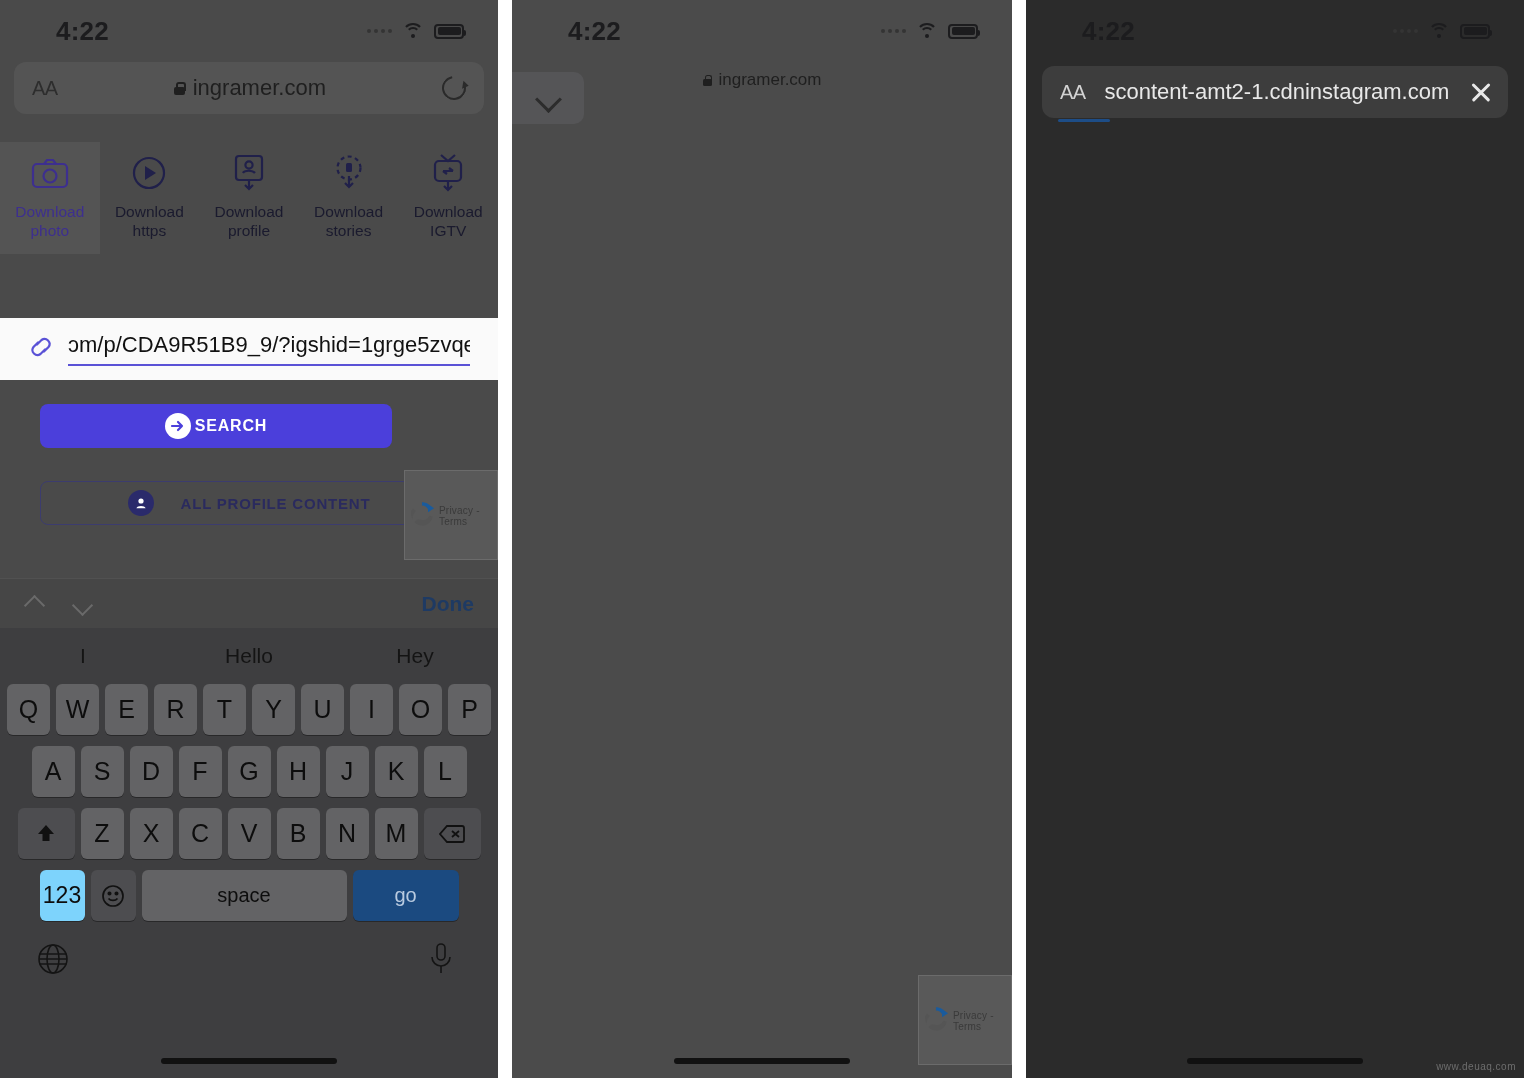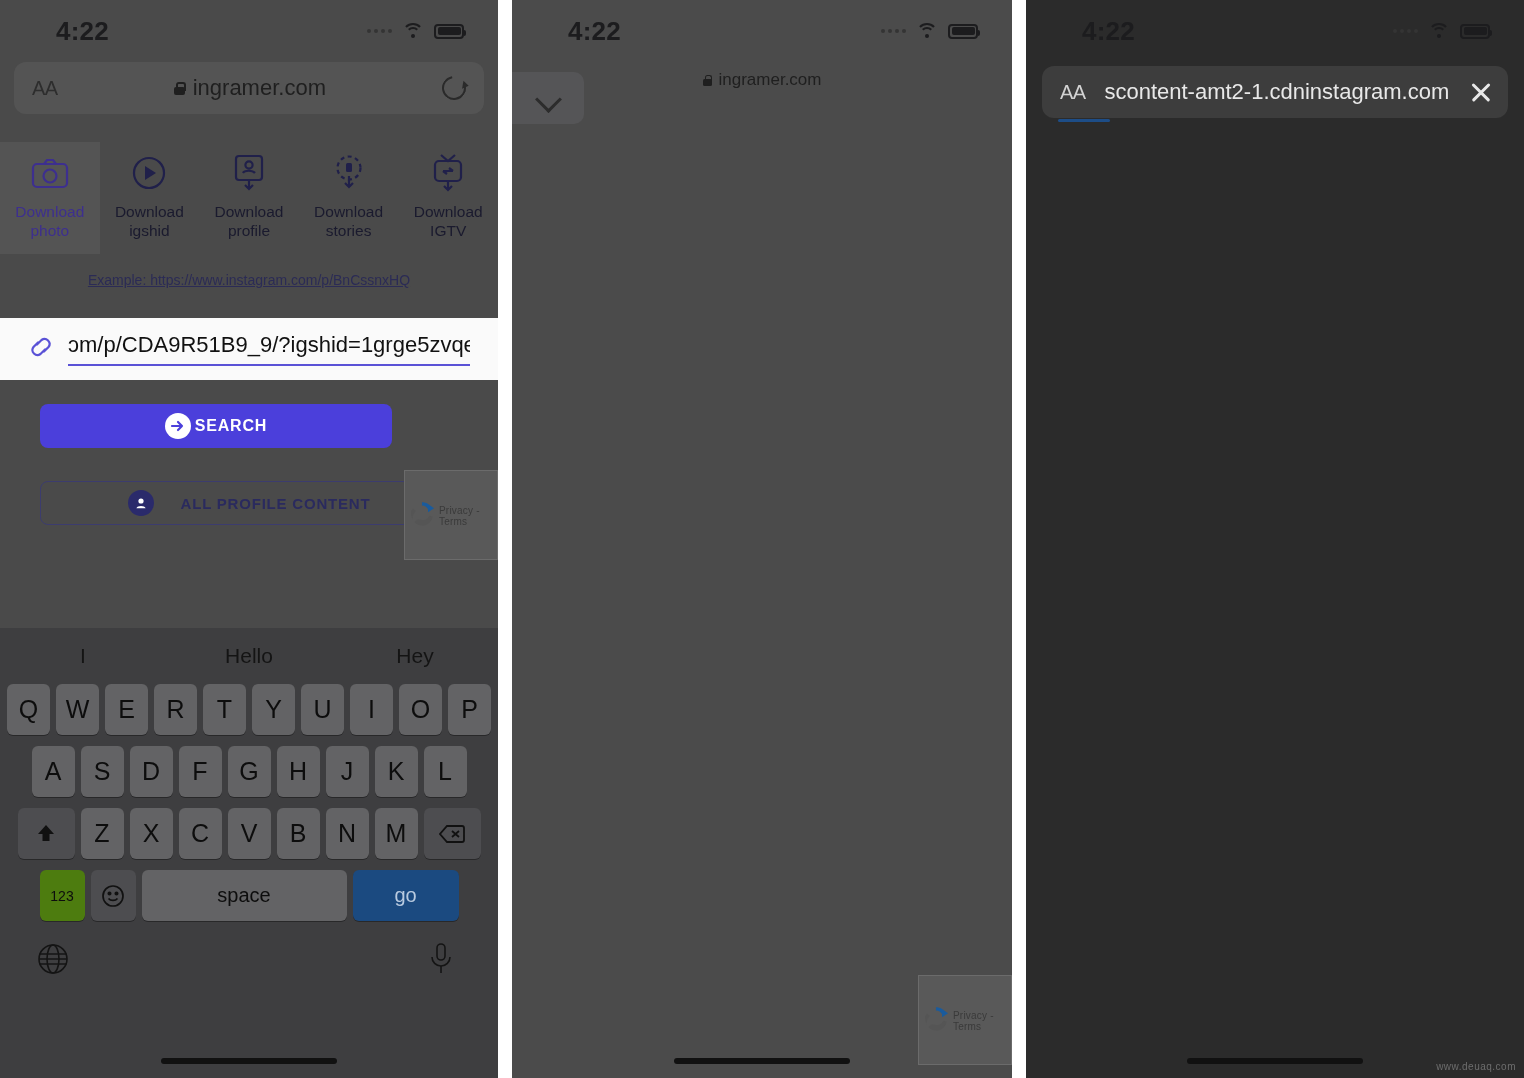--- a/index.html
+++ b/index.html
@@ -93,21 +93,21 @@
 
   .kb { position:absolute; left:0; top:628px; width:498px; height:450px; background:#3e3e40; }
   .kb-sugg { height:56px; display:flex; align-items:center; }
   .kb-sugg div { flex:1; text-align:center; font-size:21px; color:#141414; position:relative; }
   .kb-sugg div + div::before { content:""; position:absolute; left:0; top:12px; bottom:12px; width:1px; background:#585858; }
   .kb-row { display:flex; justify-content:center; gap:6px; margin-bottom:11px; padding: 0 5px; }
   .key { width:43px; height:51px; border-radius:6px; background:#636365; color:#0d0d0d;
          font-size:25px; display:flex; align-items:center; justify-content:center;
          box-shadow: 0 1px 0 rgba(0,0,0,.35); }
   .key.wide { width:57px; background:#4d4d50; }
-  .key.num { width:45px; background:#4d7c0f; font-size:14px; }
+  .key.num { width:45px; background:#7dd3fc; font-size:23px; }
   .key.emoji { width:45px; background:#4d4d50; font-size:22px; }
   .key.space { width:205px; }
   .key.go { width:106px; background:#1b4a80; color:#b9cbe0; font-size:20px; }
   .kb-bottom { display:flex; align-items:center; justify-content:space-between; padding: 10px 36px 0; }
   .kb-globe, .kb-mic { width:36px;height:36px; }
 
   .homebar { position:absolute; bottom:14px; left:50%; transform:translateX(-50%);
              width:176px; height:6px; background:#111; border-radius:3px; }
   .p2-hostrow { display:flex; align-items:center; justify-content:center; gap:7px; height:36px; }
   .p2-host { font-size:17px; color:#1f1f1f; }
@@ -182,21 +182,21 @@
       </div>
 
       <div class="p1-tab">
         <div class="p1-tabicon">
           <svg width="36" height="36" viewBox="0 0 36 36" fill="none" stroke="#20204a" stroke-width="2.2">
             <circle cx="18" cy="18" r="15"></circle>
               <path d="M14 11l11 7-11 7z" fill="#20204a" stroke="none"></path>
           </svg>
         </div>
         <span class="lbl">Download</span>
-        <span class="lbl">igshid</span>
+        <span class="lbl">https</span>
       </div>
 
       <div class="p1-tab">
         <div class="p1-tabicon">
           <svg width="34" height="38" viewBox="0 0 34 38" fill="none" stroke="#20204a" stroke-width="2.2">
             <rect x="4" y="2" width="26" height="24" rx="3"></rect>
               <circle cx="17" cy="11" r="3.6"></circle>
             <path d="M11 19c1.4-3 9.6-3 12 0"></path>
               <path d="M17 26v9M13 31l4 4 4-4"></path>
           </svg>
@@ -224,21 +224,20 @@
               <rect x="5" y="8" width="26" height="20" rx="4"></rect>
             <path d="M13 18h10M23 18l-4-3M13 18l4 3"></path>
               <path d="M18 28v9M14 33l4 4 4-4"></path>
           </svg>
         </div>
         <span class="lbl">Download</span>
         <span class="lbl">IGTV</span>
       </div>
     </div>
 
-    <div class="p1-example">Example: https://www.instagram.com/p/BnCssnxHQ</div>
 
     <div class="p1-inputwrap">
       <div class="p1-linkicon">
         <svg width="30" height="26" viewBox="0 0 30 26" fill="none" stroke="#5a52d6" stroke-width="2.2" stroke-linecap="round">
           <path d="M12 8.5L7.5 13a5 5 0 007 7l4.5-4.5"></path>
           <path d="M18 17.5L22.5 13a5 5 0 00-7-7L11 10.5"></path>
         </svg>
       </div>
       <div class="p1-input" title="Paste Instagram link here">
         <span>ɔm/p/CDA9R51B9_9/?igshid=1grge5zvqe7y9</span>
@@ -266,20 +265,25 @@
 
     <div class="recaptcha" style="left:404px; top:470px; width:94px; height:90px;">
       <svg class="rlogo" viewBox="0 0 48 48">
         <path d="M24 6c6 0 11 3 13.5 7.6l-5 3V8.5l8.5 6-8.5 5.5v-4C31 12.5 28 10.5 24 10.5z" fill="#1a5b9c"></path>
         <path d="M39 26c-1 7-7 13-15 13-4 0-8-2-10.5-5l4-3.5 10 1-9 5 3.5-6C25 33 32 31 34.5 25z" fill="#555"></path>
         <path d="M11 30C8.5 26 8 20 11 15l4.5 3L9 26l-.5-9 4 4.5C11 25 10.5 27.5 11 30z" fill="#555"></path>
       </svg>
       <div class="rtxt">Privacy - Terms</div>
     </div>
 
+    <div class="kb-accessory">
+      <div class="kb-chev up"></div>
+      <div class="kb-chev down"></div>
+      <div class="kb-done">Done</div>
+    </div>
 
     <div class="kb">
       <div class="kb-sugg">
         <div>I</div>
         <div>Hello</div>
         <div>Hey</div>
       </div>
 
       <div class="kb-row">
         <div class="key">Q</div>

